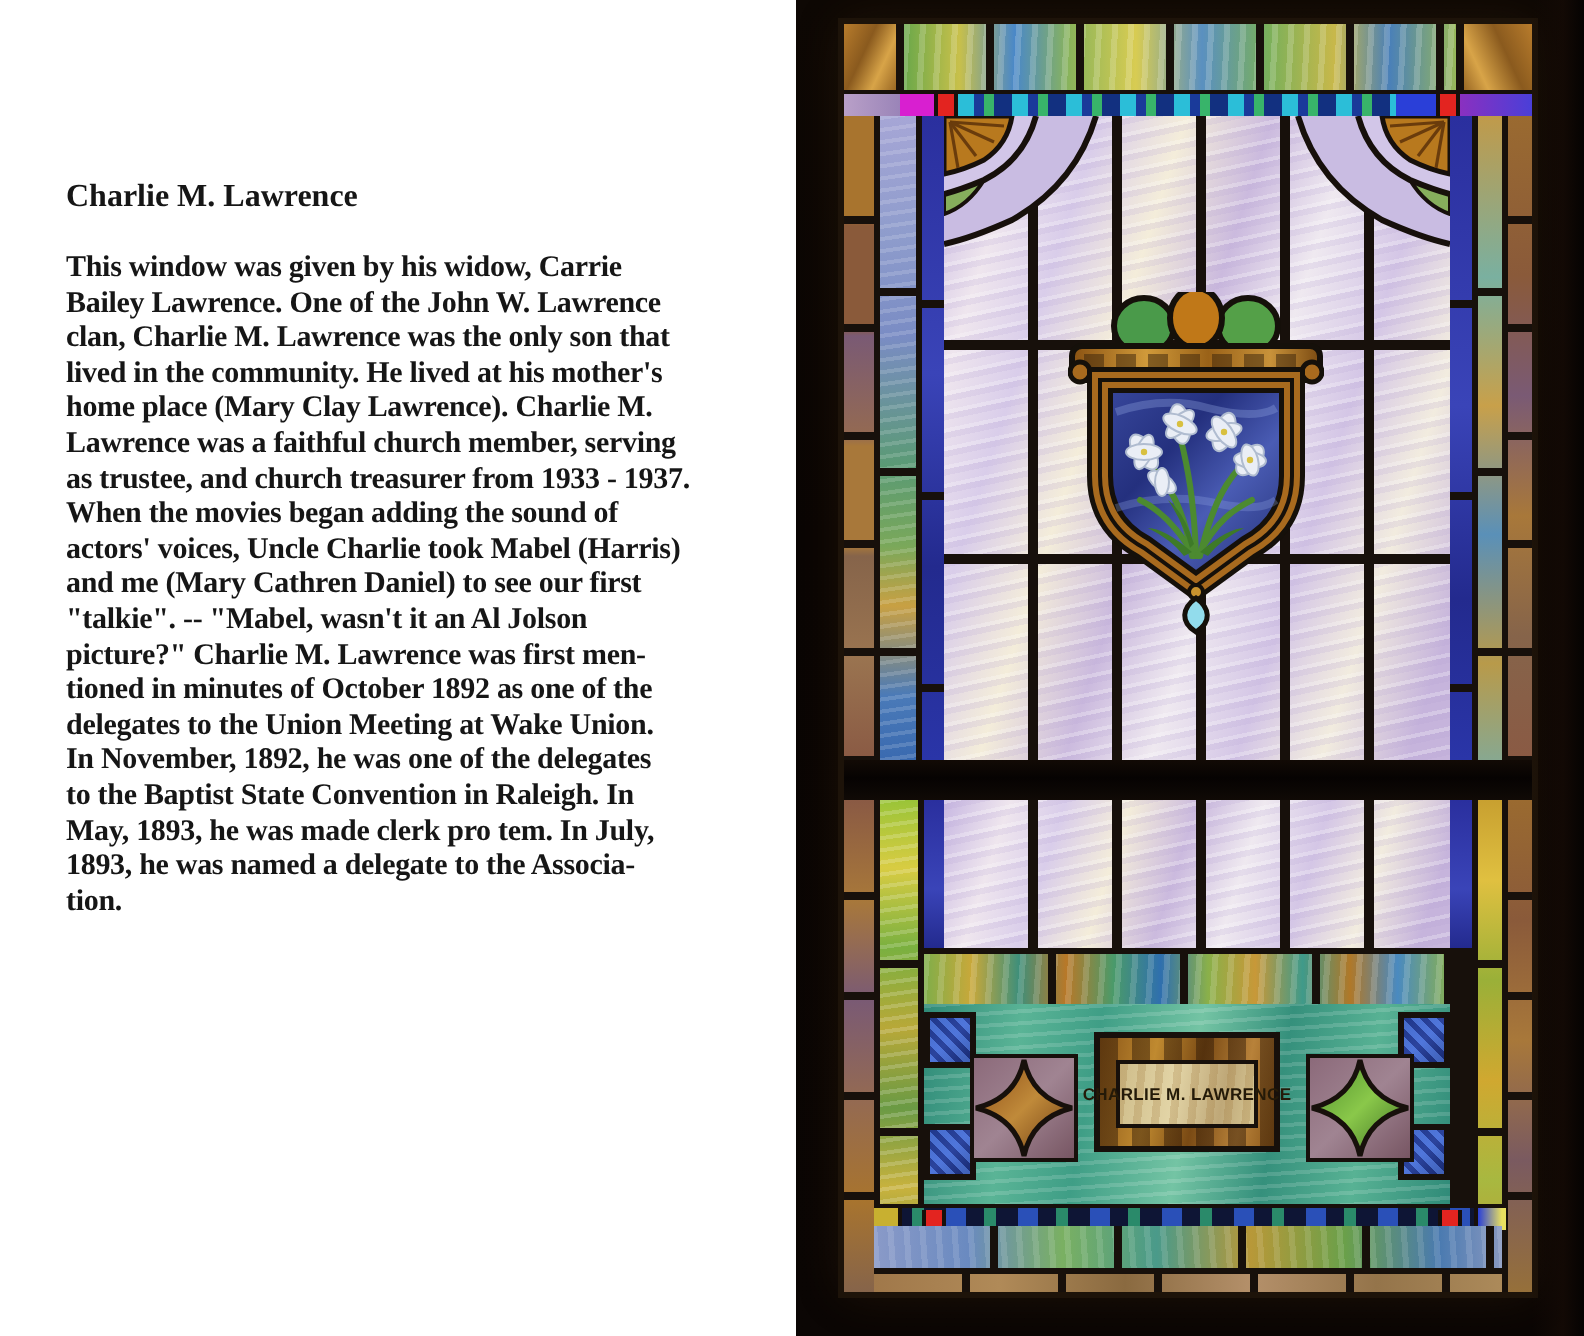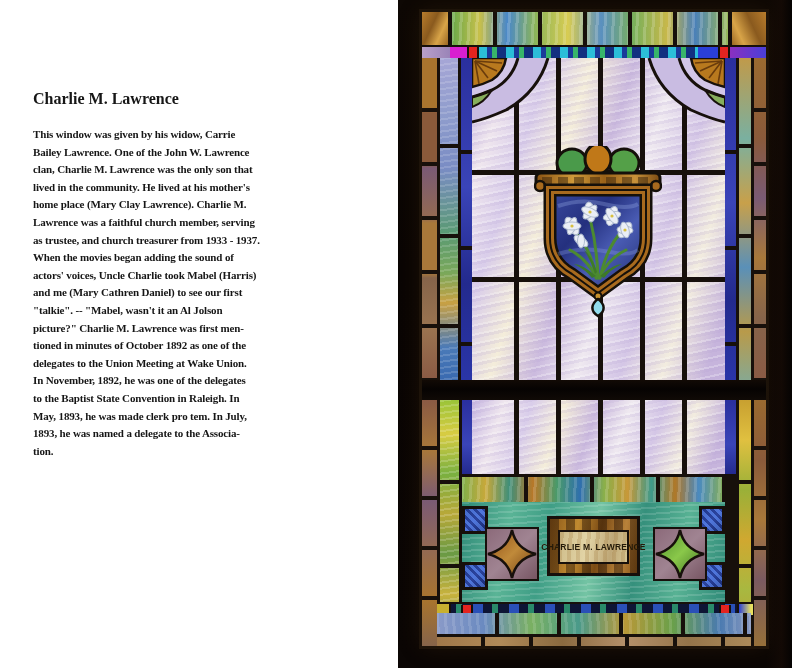--- a/index.html
+++ b/index.html
@@ -3,21 +3,21 @@
 <meta charset="utf-8">
 <style>
   html,body{margin:0;padding:0;}
   body{width:792px;height:668px;background:#ffffff;font-family:"Liberation Serif",serif;overflow:hidden;}
   .page{position:relative;width:792px;height:668px;background:#fca5a5;}
 
   
   .text-panel{position:absolute;left:0;top:0;width:398px;height:668px;background:#ffffff;overflow:hidden;}
   .article{position:absolute;left:33px;top:90px;width:360px;color:#161616;}
   .article-title{font-size:16px;font-weight:700;line-height:18px;margin:0 0 18px 0;}
-  .article-body{font-size:11px;font-weight:700;line-height:17.6px;white-space:pre;letter-spacing:-0.15px;margin:0;}
+  .article-body{font-size:15px;font-weight:700;line-height:17.6px;white-space:pre;letter-spacing:-0.15px;margin:0;}
 
   
   .photo-panel{position:absolute;left:398px;top:0;width:394px;height:668px;
     background:linear-gradient(180deg,#0e0804 0%,#0a0503 40%,#0b0604 100%);}
   .photo-panel::after{content:"";position:absolute;right:0;top:0;width:26px;height:668px;
     background:linear-gradient(90deg,rgba(30,16,8,0) 0%,rgba(20,10,5,.8) 60%,#050302 100%);}
 
   .window{position:absolute;left:24px;top:12px;width:344px;height:634px;background:#17100b;
     box-shadow:0 0 0 3px #1d1309, 0 0 22px rgba(90,60,20,.25);}
   .abs{position:absolute;}

